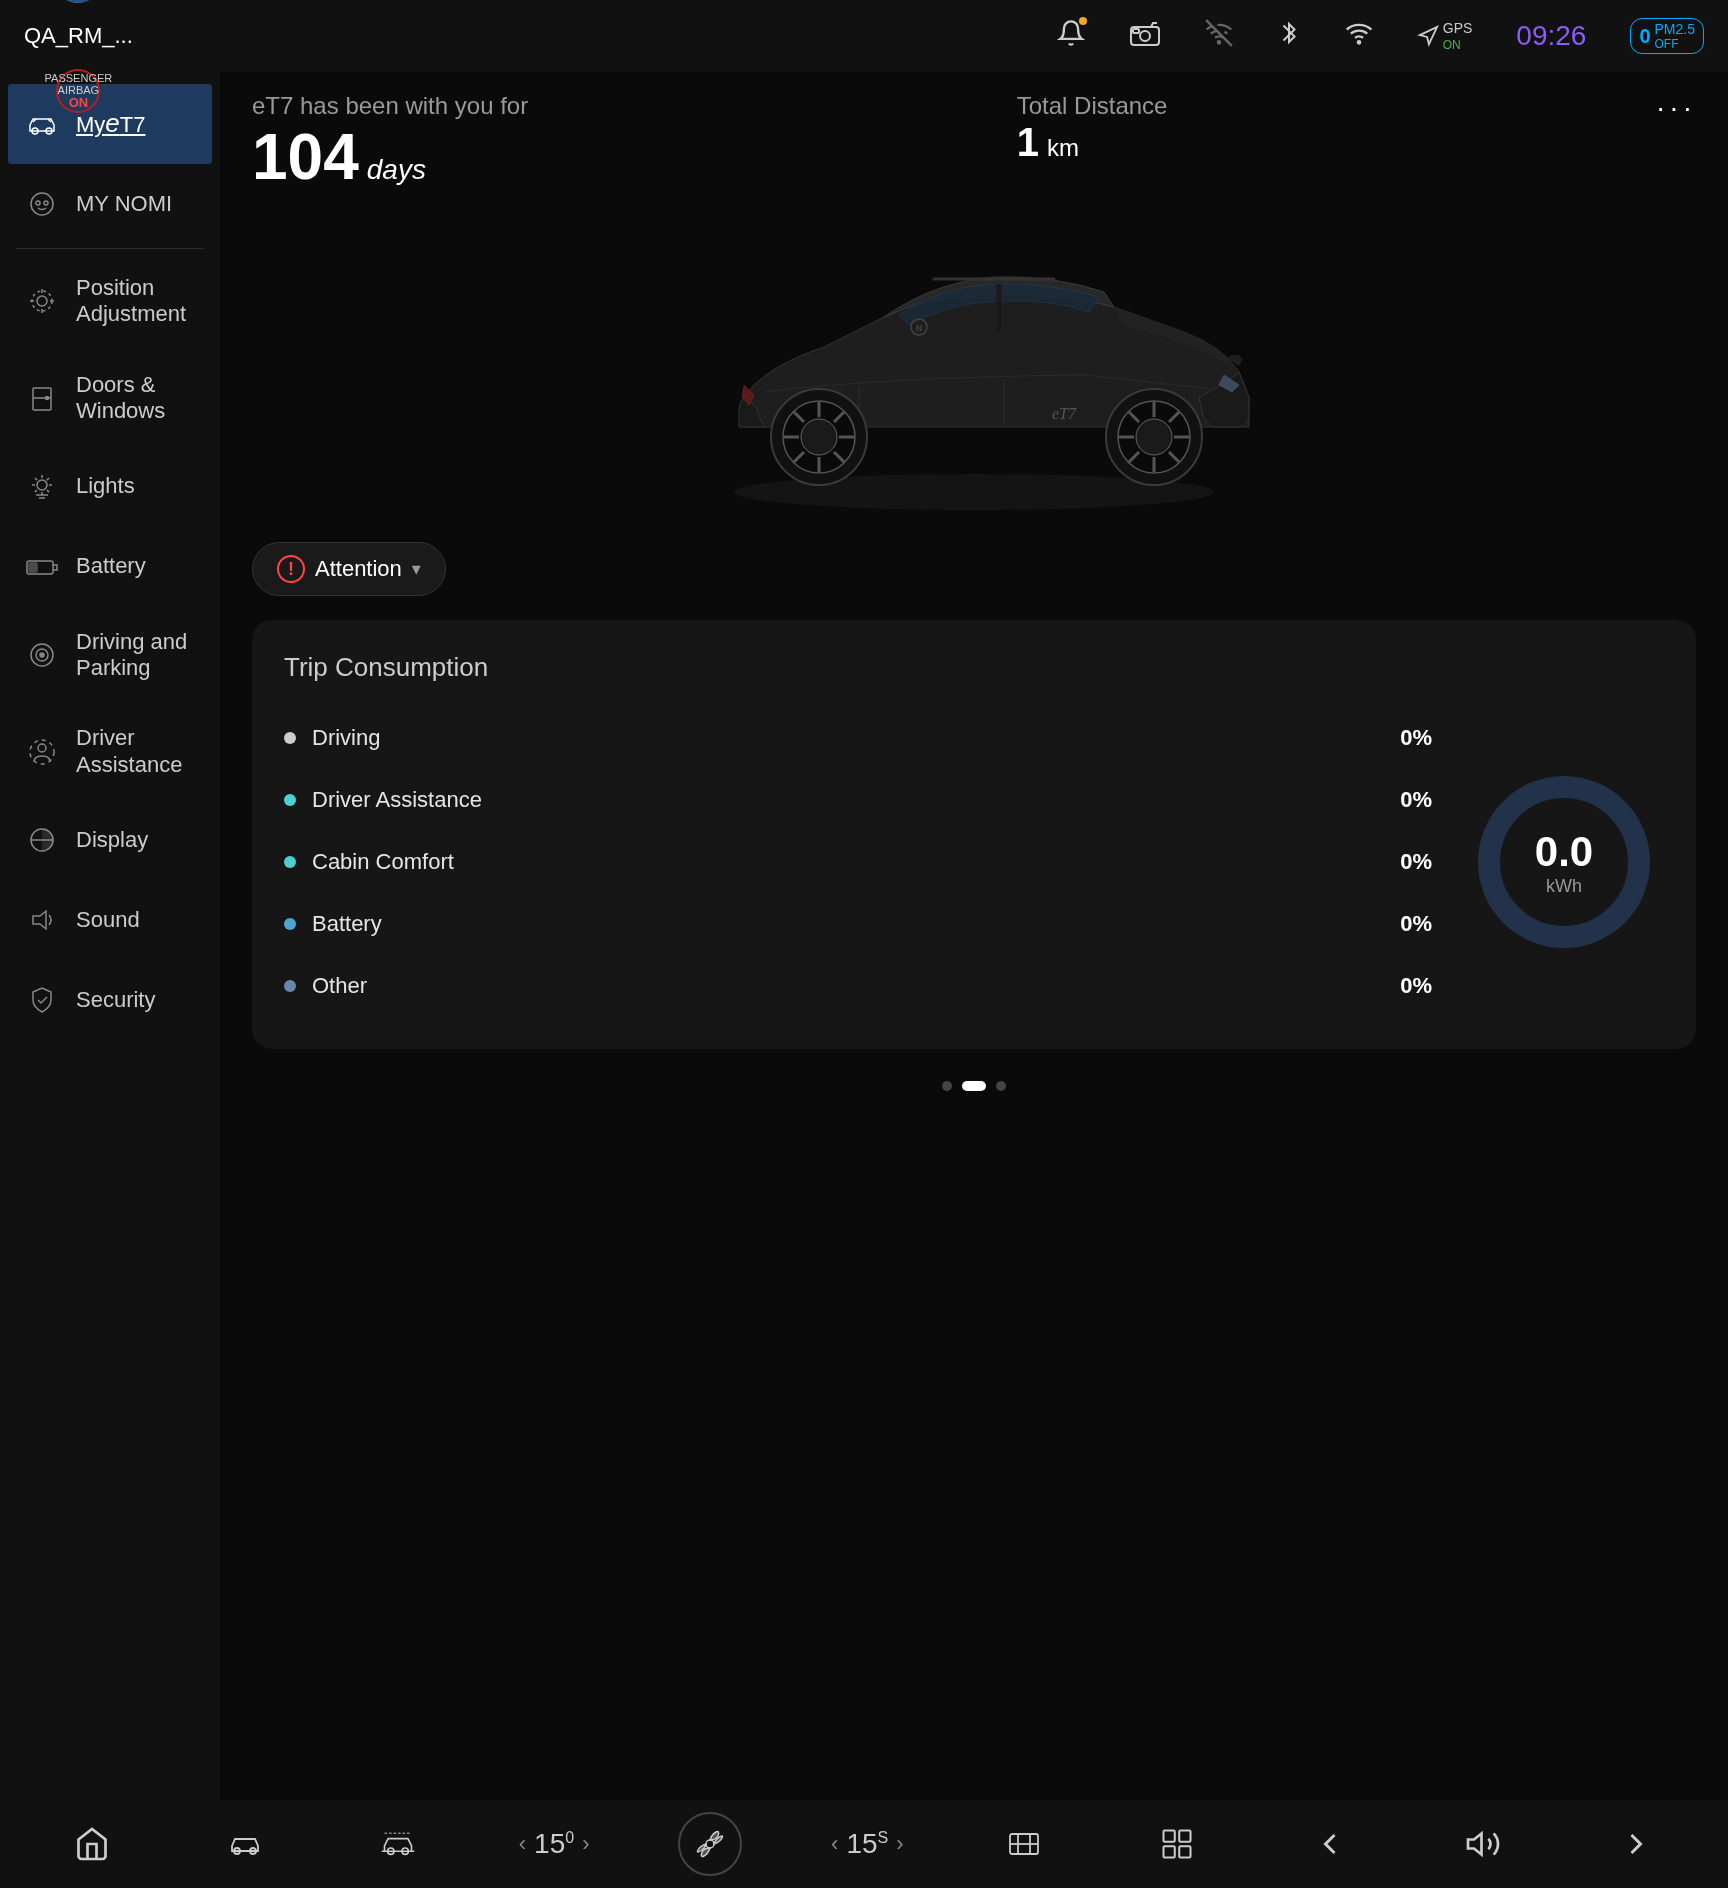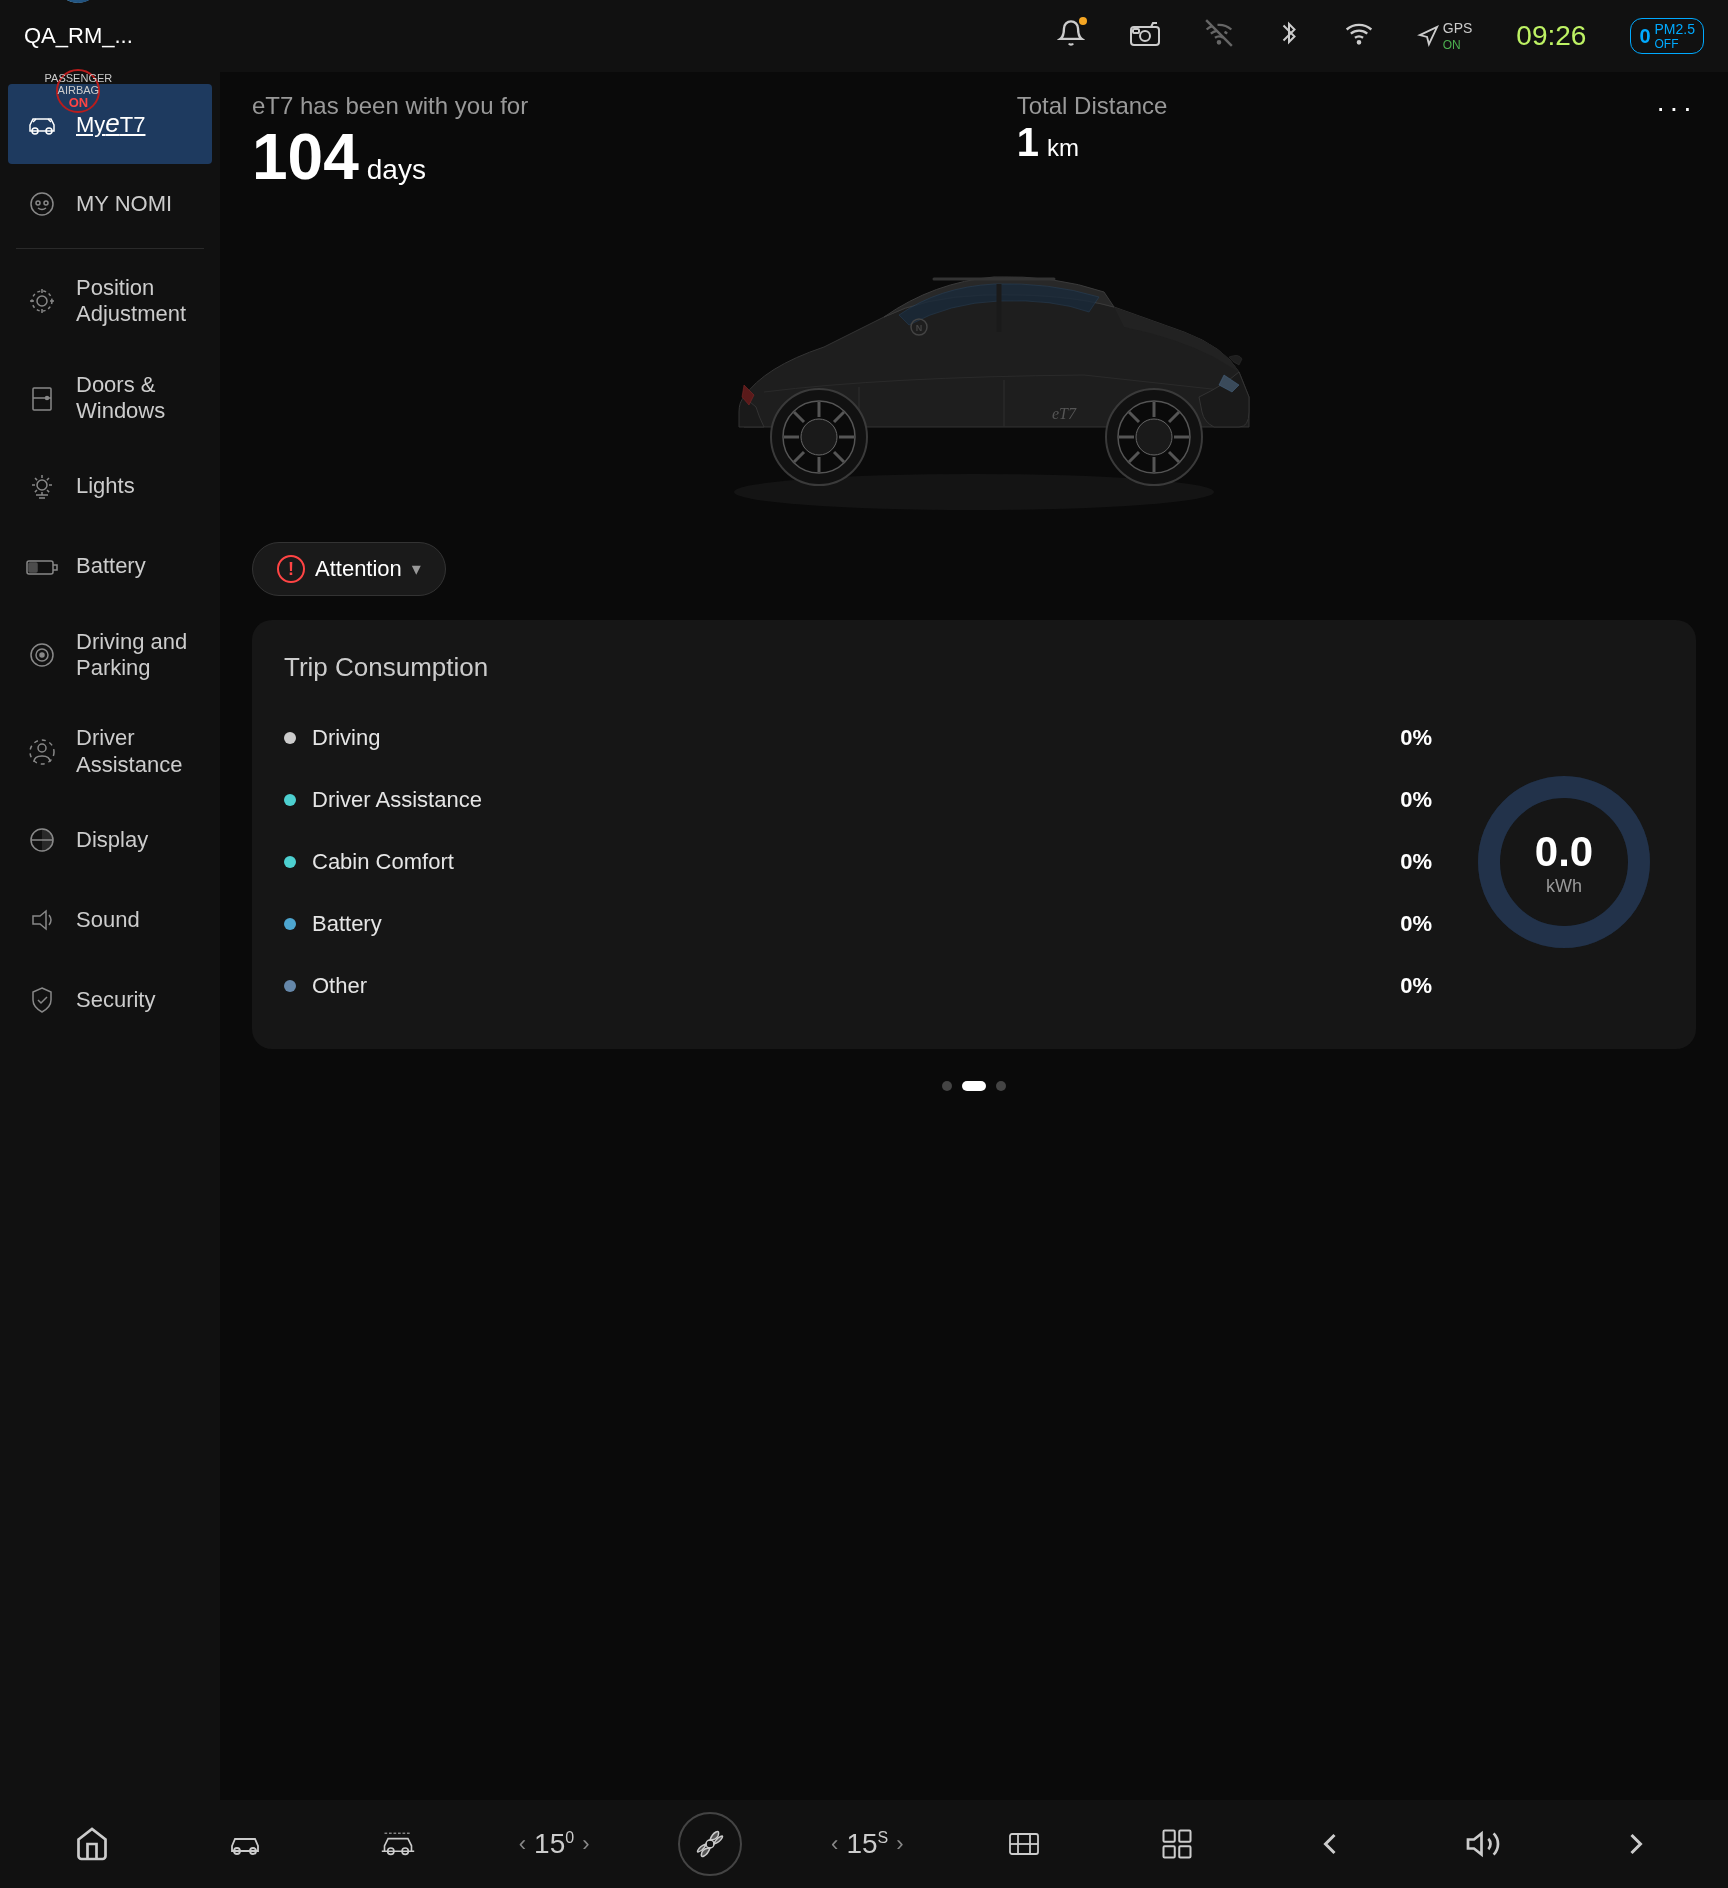--- a/index.html
+++ b/index.html
@@ -78,21 +78,21 @@
       top: -2px;
       right: -2px;
       width: 8px;
       height: 8px;
       background: #f5a623;
       border-radius: 50%;
     }
     .time-display {
       font-size: 28px;
       font-weight: 300;
-      color: #bef264;
+      color: #8b5cf6;
     }
     .pm25-badge {
       display: flex;
       align-items: center;
       gap: 4px;
       border: 1.5px solid #00aaff;
       border-radius: 12px;
       padding: 2px 8px;
       color: #00aaff;
       font-size: 16px;
@@ -181,20 +181,21 @@
       gap: 8px;
     }
     .days-info .number {
       font-size: 64px;
       font-weight: bold;
       color: #ffffff;
     }
     .days-info .unit {
       font-size: 28px;
       color: #ffffff;
+      font-style: italic;
     }
     .distance-info .label {
       font-size: 24px;
       color: #999999;
     }
     .distance-info .value {
       display: flex;
       align-items: baseline;
       gap: 8px;
     }

